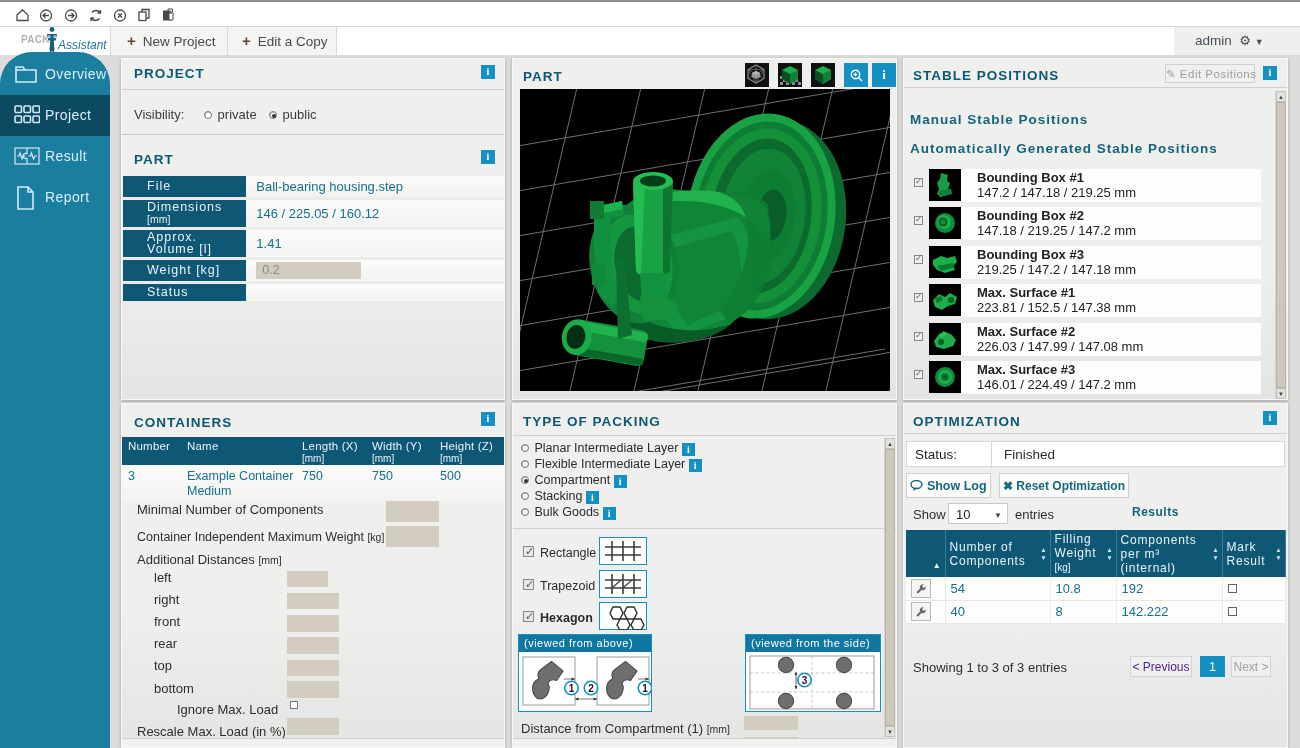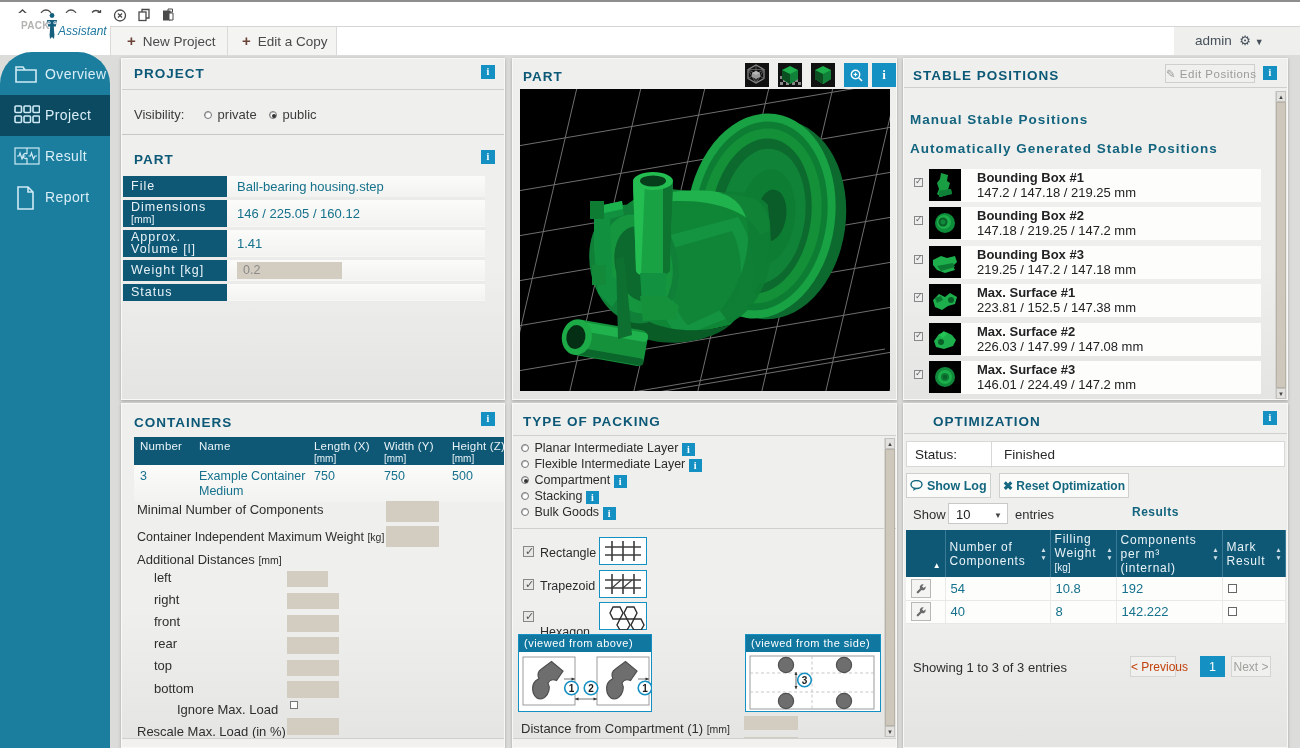--- a/index.html
+++ b/index.html
@@ -9,21 +9,21 @@
 #topbar{position:absolute;left:0;top:0;width:1300px;height:27px;background:#fff;border-top:2px solid #8e8e8e;border-bottom:1px solid #d5d5d3;}
 #topbar svg{position:absolute;top:5px;}
 
 #header{position:absolute;left:0;top:27px;width:1300px;height:28px;background:#fff;}
 #tabs{position:absolute;left:110px;top:0;width:227px;height:28px;background:#f4f4f3;border-left:1px solid #dadad8;border-right:1px solid #dadad8;}
 .tab{position:absolute;top:0;height:28px;line-height:28px;color:#4a4a4a;font-size:13.5px;}
 .plus{color:#6b4437;font-weight:bold;font-size:15px;margin-right:7px;}
 #tabsep{position:absolute;left:116px;top:0;width:1px;height:28px;background:#dadad8;}
 #admin{position:absolute;right:0;top:0;width:126px;height:28px;background:#efefee;color:#46505a;font-size:13.5px;line-height:28px;padding-left:21px;}
 
-#logo{position:absolute;left:0;top:13px;width:110px;height:25px;background:#fff;}
+#logo{position:absolute;left:0;top:27px;width:110px;height:25px;background:#fff;}
 
 #sidebar{position:absolute;left:0;top:52px;width:110px;height:736px;background:#1b7e9e;border-radius:32px;}
 .sbitem{position:relative;height:41px;color:#d9eef7;font-size:14px;letter-spacing:.4px;}
 .sbitem.active{background:#0b4a60;}
 .sbitem .lbl{position:absolute;left:45px;top:12px;}
 .sbitem svg{position:absolute;left:14px;top:8px;}
 
 .panel{position:absolute;background:linear-gradient(#efefed 60%,#e4e4e2);border:1px solid #f8f8f7;box-shadow:0 1px 3px rgba(90,90,90,.45);}
 .ptitle{color:#0c5877;font-weight:bold;font-size:13.5px;letter-spacing:1px;}
 .info{display:inline-block;width:14px;height:14px;background:#1590c2;color:#fff;font-weight:bold;font-size:10px;text-align:center;line-height:14px;font-family:"Liberation Serif",serif;}
@@ -31,21 +31,21 @@
 .tan{background:#d3ccc1;}
 .radio{display:inline-block;width:8px;height:8px;border-radius:50%;border:1px solid #777;background:#fff;position:relative;top:0px;margin-right:2px;box-shadow:inset 0.5px 0.5px 1px rgba(0,0,0,.4);}
 .radio.checked::after{content:"";position:absolute;left:2px;top:2px;width:4px;height:4px;border-radius:50%;background:#333;}
 #parttable{border-collapse:collapse;}
 #parttable th,#parttable td{box-sizing:border-box;}
 #parttable tr:nth-child(1) th,#parttable tr:nth-child(1) td{height:22px;}
 #parttable tr:nth-child(2) th,#parttable tr:nth-child(2) td{height:27px;}
 #parttable tr:nth-child(3) th,#parttable tr:nth-child(3) td{height:30px;}
 #parttable tr:nth-child(4) th,#parttable tr:nth-child(4) td{height:20px;}
 #parttable tr:nth-child(5) th,#parttable tr:nth-child(5) td{height:20px;}
-#parttable th{background:#0e5876;color:#e8f2f6;font-weight:normal;text-align:left;font-size:12.5px;letter-spacing:1px;padding:1px 8px;width:104px;border-bottom:3px solid #ebebe9;line-height:12.5px;}
+#parttable th{background:#0e5876;color:#e8f2f6;font-weight:normal;text-align:left;font-size:12.5px;letter-spacing:1px;padding:1px 24px;width:104px;border-bottom:3px solid #ebebe9;line-height:12.5px;}
 #parttable td{width:258px;padding:2px 10px;font-size:13px;background:linear-gradient(#fbfbfa,#f2f2f0);border-bottom:3px solid #ebebe9;}
 #parttable .tv{color:#15718c;}
 #parttable .un{font-size:10.5px;letter-spacing:0;}
 #conttable{border-collapse:collapse;table-layout:fixed;width:384px;}
 #conttable th,#conttable td{box-sizing:border-box;overflow:hidden;}
 #conttable th{background:#0e5876;color:#e8f2f6;font-weight:normal;text-align:left;font-size:11.5px;letter-spacing:.2px;padding:3px 6px 0 6px;vertical-align:top;height:26px;line-height:12px;}
 #conttable td{padding:4px 6px 0 6px;font-size:12.5px;color:#15718c;vertical-align:top;background:linear-gradient(#fbfbfa,#f2f2f0);height:37px;line-height:15px;}
 #conttable .un{font-size:10px;letter-spacing:0;}
 .frm{position:absolute;font-size:13px;color:#2e2e2e;}
 .un2{font-size:10.5px;}
@@ -80,21 +80,21 @@
 #otable{border-collapse:collapse;table-layout:fixed;width:379px;}
 #otable th,#otable td{box-sizing:border-box;overflow:hidden;}
 #otable th{background:#0e5876;color:#e9f3f7;font-weight:normal;text-align:left;font-size:12px;letter-spacing:.8px;padding:2px 4px;vertical-align:middle;position:relative;height:46px;line-height:14px;border-right:1px solid #3a7a96;}
 #otable th .un{font-size:10px;letter-spacing:0;}
 #otable th .sort{position:absolute;right:2px;top:50%;margin-top:-8px;font-size:6.5px;line-height:8px;color:#cfe0e8;}
 #otable .sasc{color:#fff;font-size:8px;position:absolute;right:3px;bottom:4px;}
 #otable td{padding:0px 5px;font-size:13px;color:#15718c;background:#fdfdfc;border-bottom:1px solid #e8e8e6;border-right:1px solid #eaeae8;height:23px;}
 #otable tr.sel td{background:#1e9ace;color:#fff;}
 .wrench{display:inline-block;width:20px;height:19px;background:#f4f4f2;border:1px solid #b8b8b6;text-align:center;padding-top:3px;}
 .mcb{display:inline-block;width:9px;height:9px;border:1px solid #666;background:#fff;}
-#pgprev{position:absolute;left:226px;top:252px;width:46px;height:21px;line-height:21px;background:#f0f0ee;border:1px solid #d4d4d2;color:#c2410c;font-size:12px;text-align:center;white-space:nowrap;}
+#pgprev{position:absolute;left:226px;top:252px;width:62px;height:21px;line-height:21px;background:#f0f0ee;border:1px solid #d4d4d2;color:#4c1d95;font-size:12px;text-align:center;white-space:nowrap;}
 #pg1{position:absolute;left:296px;top:252px;width:25px;height:21px;line-height:21px;background:#1590c2;border:1px solid #1590c2;color:#fff;font-size:12.5px;text-align:center;}
 #pgnext{position:absolute;left:327px;top:252px;width:40px;height:21px;line-height:21px;background:#f0f0ee;border:1px solid #d4d4d2;color:#a0a09e;font-size:12px;text-align:center;white-space:nowrap;}
 
 </style></head>
 <body>
 
 <div id="topbar">
 <svg width="200" height="27" viewBox="0 0 200 27" style="left:0;top:0;">
  <g stroke="#4a4a4a" stroke-width="1.3" fill="none">
   <path d="M17 13 L22.5 8 L28 13 L28 18.5 L17 18.5 Z"></path>
@@ -211,21 +211,21 @@
   <tr>
           <th>Status</th>
           <td></td>
         </tr>
  </tbody>
     </table>
 </div>
 <div class="panel" id="col1b" style="left:121px;top:403px;width:384px;height:345px;overflow:hidden;">
  <div class="ptitle" style="position:absolute;left:12px;top:11px;">CONTAINERS</div>
  <div class="info" style="position:absolute;right:9px;top:8px;">i</div>
- <table id="conttable" style="position:absolute;left:0px;top:33px;margin-left:12px;">
+ <table id="conttable" style="position:absolute;left:0px;top:33px;">
   <tbody>
         <tr>
           <th style="width:59px;">Number</th>
           <th style="width:115px;">Name</th>
           <th style="width:70px;">Length (X)<br><span class="un">[mm]</span></th>
           <th style="width:68px;">Width (Y)<br><span class="un">[mm]</span></th>
           <th style="width:72px;">Height (Z)<br><span class="un">[mm]</span></th>
         </tr>
   <tr>
           <td>3</td>
@@ -412,21 +412,21 @@
           <line x1="22" y1="2" x2="22" y2="22"></line>
           <line x1="33" y1="2" x2="33" y2="22"></line>
         </g>
         <g stroke="#3c3c3c" stroke-width="1.2">
           <line x1="11" y1="16" x2="20" y2="8"></line>
           <line x1="22" y1="16" x2="31" y2="8"></line>
         </g>
       </svg>
     </div>
  <div class="ckrow" style="top:206px;"><span class="cb"></span></div>
-    <div class="cklbl" style="top:220px;">Hexagon</div>
+    <div class="cklbl" style="top:206px;font-weight:bold;">Hexagon</div>
  <div class="shapebox" style="top:198px;">
       <svg width="44" height="26" viewBox="0 0 44 26">
         <g stroke="#2e2e2e" stroke-width="1.4" fill="none">
           <path d="M12 3 L19 3 L22 9 L19 15 L12 15 L9 9 Z"></path>
           <path d="M26 3 L33 3 L36 9 L33 15 L26 15 L23 9 Z"></path>
           <path d="M19 15 L26 15 L29 21 L26 26 L19 26 L16 21 Z"></path>
           <path d="M33 15 L40 15 L43 21 L40 26 L33 26 L30 21 Z"></path>
         </g>
       </svg>
     </div>
@@ -562,21 +562,21 @@
         </svg></span>
       <div class="spbody"><b>Max. Surface #3</b><br>146.01 / 224.49 / 147.2 mm</div>
     </div>
  <div class="vscroll" style="position:absolute;right:1px;top:32px;width:11px;height:308px;">
       <div class="sarrow up">▲</div>
       <div class="sthumb" style="top:11px;bottom:11px;"></div>
       <div class="sarrow down">▼</div>
     </div>
 </div>
 <div class="panel" id="col3b" style="left:903px;top:403px;width:385px;height:345px;">
- <div class="ptitle" style="position:absolute;left:9px;top:10px;margin-left:20px;">OPTIMIZATION</div>
+ <div class="ptitle" style="position:absolute;left:9px;top:10px;">OPTIMIZATION</div>
  <div class="info" style="position:absolute;right:10px;top:7px;">i</div>
  <div class="hr" style="top:29px;"></div>
  <div id="statusrow" style="position:absolute;left:2px;top:37px;width:379px;height:26px;background:#fff;border:1px solid #d8d8d6;">
    <span style="position:absolute;left:8px;top:5px;color:#222;font-size:13.5px;">Status:</span>
    <span style="position:absolute;left:0;top:0;width:85px;height:26px;border-right:1px solid #d8d8d6;"></span>
    <span style="position:absolute;left:97px;top:5px;color:#2a2a2a;font-size:13.5px;">Finished</span>
  </div>
  <button class="obtn" style="left:2px;top:69px;width:85px;"><svg width="13" height="11" viewBox="0 0 13 11" style="vertical-align:-1px;">
         <ellipse cx="6.5" cy="4.5" rx="5.5" ry="4" fill="none" stroke="#14687f" stroke-width="1.4"></ellipse>
         <path d="M4 8 L3 11 L7 8.5" fill="#14687f"></path>

